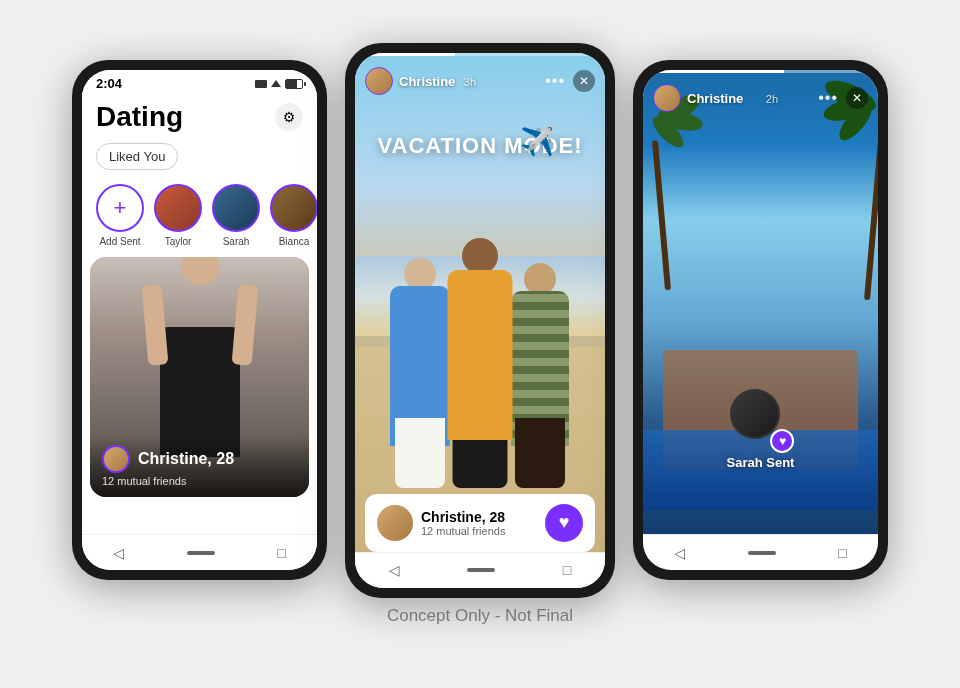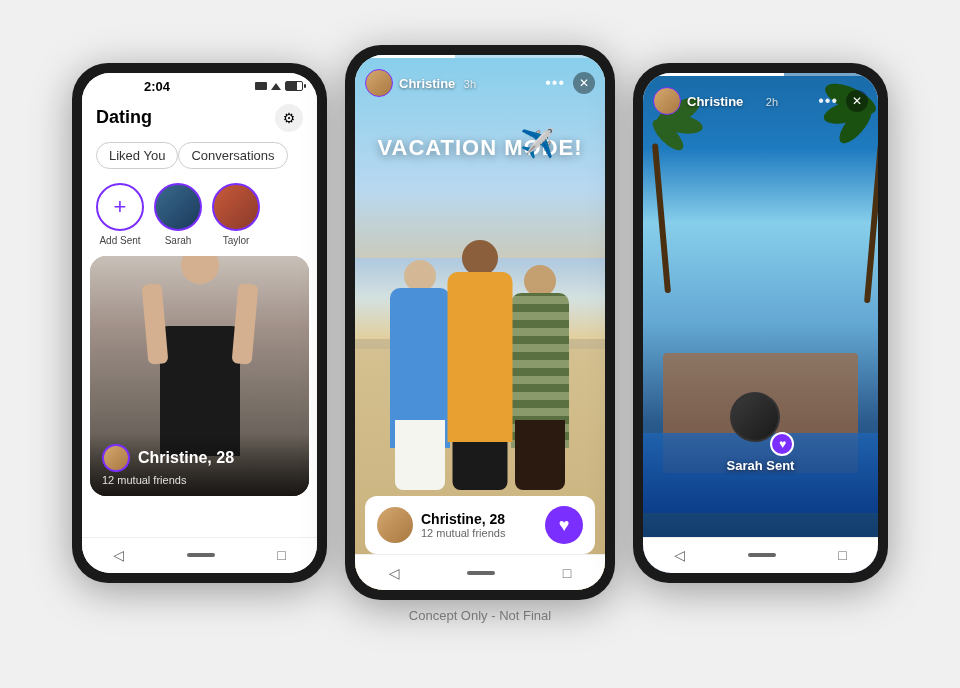--- a/index.html
+++ b/index.html
@@ -43,21 +43,21 @@
       position: relative;
     }
 
     .dating-status-bar {
       background: #fff;
       padding: 6px 14px 2px;
       display: flex;
       align-items: center;
       justify-content: space-between;
     }
-    .status-time { font-size: 13px; font-weight: 600; color: #000; margin-left: 48px; }
+    .status-time { font-size: 13px; font-weight: 600; color: #000; }
     .status-icons { display: flex; gap: 4px; align-items: center; }
     .status-icon-sq { width: 12px; height: 8px; background: #333; border-radius: 1px; }
     .status-icon-wifi {
       width: 0; height: 0;
       border-left: 5px solid transparent;
       border-right: 5px solid transparent;
       border-bottom: 7px solid #333;
     }
     .status-battery {
       width: 18px; height: 10px; border: 1.5px solid #333; border-radius: 2px;
@@ -74,21 +74,21 @@
       width: 70%; height: 100%; background: #333;
     }
 
     .dating-header {
       background: #fff;
       padding: 8px 14px 6px;
       display: flex;
       align-items: center;
       justify-content: space-between;
     }
-    .dating-title { font-size: 18px; font-weight: 700; color: #000; }
+    .dating-title { font-size: 28px; font-weight: 700; color: #000; }
     .gear-btn {
       width: 28px; height: 28px;
       background: #f0f0f0;
       border-radius: 50%;
       display: flex; align-items: center; justify-content: center;
       font-size: 14px;
     }
 
     .dating-tabs {
       display: flex;
@@ -341,21 +341,21 @@
     }
     .like-sent-label {
       color: #fff;
       font-size: 13px;
       font-weight: 600;
       text-shadow: 0 1px 4px rgba(0,0,0,0.6);
     }
 
     .caption-text {
       margin-top: 8px;
-      font-size: 13px;
+      font-size: 17px;
       color: #888;
       text-align: center;
     }
 
   </style>
 </head>
 <body>
 
 <div class="phones-container">
 
@@ -377,37 +377,38 @@
         <span class="dating-title">Dating</span>
         <div class="gear-btn">
           <span>⚙</span>
         </div>
       </div>
 
       <div class="dating-tabs">
         <div class="tab-pill">
           <span>Liked You</span>
         </div>
-        <div class="tab-pill">
-          <span>Conversations</span>
-        </div>
       </div>
 
       <div class="stories-row">
         <div class="story-item">
           <div class="story-add">+</div>
           <span class="story-name">Add Sent</span>
         </div>
         <div class="story-item">
+          <div class="story-avatar avatar-taylor"></div>
+          <span class="story-name">Taylor</span>
+        </div>
+        <div class="story-item">
           <div class="story-avatar avatar-sarah"></div>
           <span class="story-name">Sarah</span>
         </div>
         <div class="story-item">
-          <div class="story-avatar avatar-taylor"></div>
-          <span class="story-name">Taylor</span>
+          <div class="story-avatar avatar-bianca"></div>
+          <span class="story-name">Bianca</span>
         </div>
 
       </div>
 
       <div class="profile-card">
         <div class="profile-steps-bg"></div>
 
         <div style="position:absolute;bottom:40px;left:50%;transform:translateX(-50%);width:120px;height:210px;">
 
           <div style="width:38px;height:38px;border-radius:50%;background:#d4b090;margin:0 auto;position:absolute;top:0;left:50%;transform:translateX(-50%);"></div>

